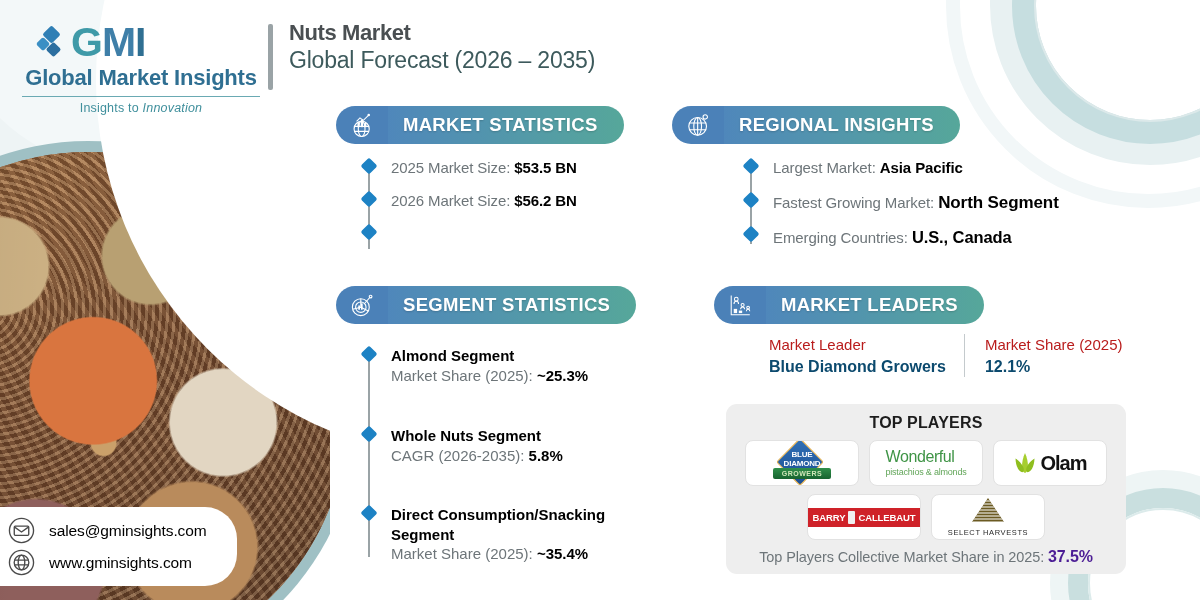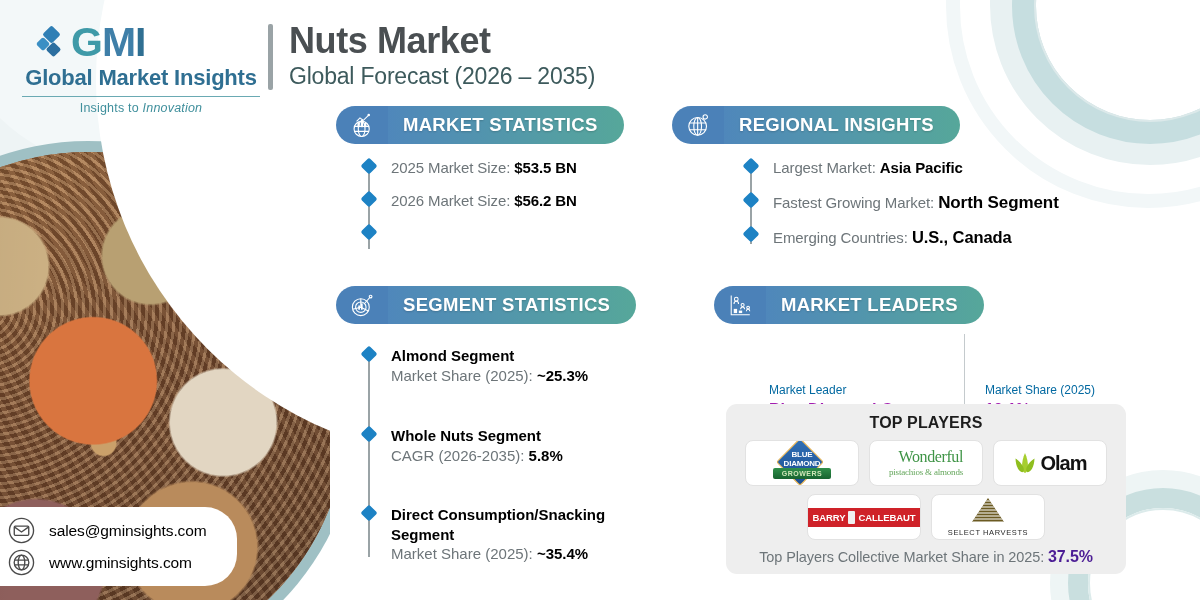--- a/index.html
+++ b/index.html
@@ -99,21 +99,21 @@
   .dia2 { width:10px; height:10px; left:0px;  top:13px; background:#3b8fc4; }
   .dia3 { width:11px; height:11px; left:10px; top:18px; background:#2c6fa0;}
   .logo-name { font-size:22px; font-weight:bold; color:#2f6f92; letter-spacing:-.2px; text-align:center; margin-top:2px;}
   .logo-rule { height:1px; background:#6aaab3; margin:5px 6px 4px 6px; }
   .logo-tag { font-size:12.5px; color:#3f8f9c; text-align:center; letter-spacing:.2px; }
   .logo-tag i { font-style:italic; }
 
   
   .title-block { position:absolute; left:268px; top:20px; display:flex; gap:16px; }
   .title-bar { width:5px; background:#9aa3a6; border-radius:2px; margin-top:4px; height:66px; }
-  .title-main { font-size:36px; font-weight:bold; color:#4a4f52; letter-spacing:-.4px; line-height:1.15; }
+  .title-main { font-size:22px; font-weight:bold; color:#4a4f52; letter-spacing:-.4px; line-height:1.15; }
   .title-sub  { font-size:23px; color:#3d5a5c; letter-spacing:-.2px; margin-top:2px; }
 
   
   .pill { position:absolute; display:flex; align-items:center; height:38px; }
   .pill-icon {
     width:52px; height:38px; border-radius:19px 0 0 19px;
     background:#4b81b8;
     display:flex; align-items:center; justify-content:center;
     position:relative; z-index:2;
   }
@@ -142,22 +142,22 @@
   .tl-text { font-size:15px; color:#6d7579; letter-spacing:-.1px; line-height:1.35; }
   .tl-text b { color:#000000; font-weight:bold; }
   .tl-title { font-size:15px; font-weight:bold; color:#000; line-height:1.3; }
   .tl-sub { font-size:15px; color:#6d7579; line-height:1.35; }
   .tl-sub b { color:#000; font-weight:bold; }
 
   
   .leaders { position:absolute; display:flex; align-items:stretch; }
   .leader-col { padding-right:18px; }
   .leader-col.second { padding-left:20px; border-left:1.5px solid #c4cacd; }
-  .leader-label { font-size:12px; color:#0369a1; line-height:1.45;margin-top:48px; }
-  .leader-value { font-size:16px; color:#a21caf; font-weight:bold; line-height:1.35; }
+  .leader-label { font-size:15px; color:#b91c1c; line-height:1.45; }
+  .leader-value { font-size:16px; color:#0c4a6e; font-weight:bold; line-height:1.35; }
 
   
   .players {
     position:absolute; background:#eeeeee; border-radius:11px;
     padding:10px 14px 8px 14px;
   }
   .players-title { text-align:center; font-size:16px; font-weight:bold; color:#1d1d1d; letter-spacing:.2px; margin-bottom:8px;}
   .players-row { display:flex; justify-content:center; gap:10px; margin-bottom:8px; }
   .player-tile {
     background:#ffffff; border:1px solid #e2e2e2; border-radius:8px;
@@ -176,21 +176,21 @@
   }
   .bd-txt {
     position:absolute; left:0; top:7px; width:64px; text-align:center;
     color:#fff; font-size:8px; font-weight:bold; line-height:8.5px; letter-spacing:-.2px;
   }
   .bd-band {
     position:absolute; left:3px; top:24px; width:58px; height:11px;
     background:linear-gradient(180deg,#2f8f4a,#17632f); border-radius:2px;
     color:#cfe6b8; font-size:7px; font-weight:bold; text-align:center; line-height:11px; letter-spacing:.5px;
   }
-  .wonderful { text-align:right;font-family:Liberation Serif, serif; }
+  .wonderful { text-align:left; }
   .wonderful-1 { font-size:16px; color:#3f9446; letter-spacing:-.4px; line-height:1; }
   .wonderful-2 { font-size:9px; color:#63a65a; letter-spacing:-.2px; margin-top:2px; }
   .olam { display:flex; align-items:center; gap:3px; }
   .olam-mark { width:24px; height:22px; }
   .olam-txt { font-size:20px; font-weight:bold; color:#121212; letter-spacing:-1px; }
   .barry {
     background:#cf2229; color:#ffffff; font-size:9.5px; font-weight:bold;
     padding:3px 5px; border-radius:2px; letter-spacing:-.1px;
     display:flex; align-items:center; gap:3px; border:1px solid #fff;
   }

